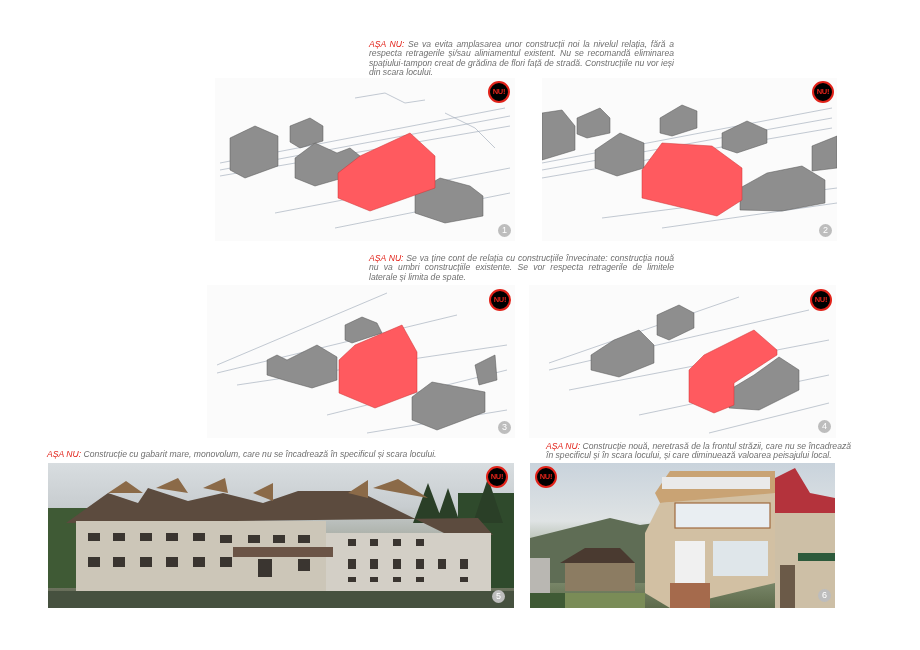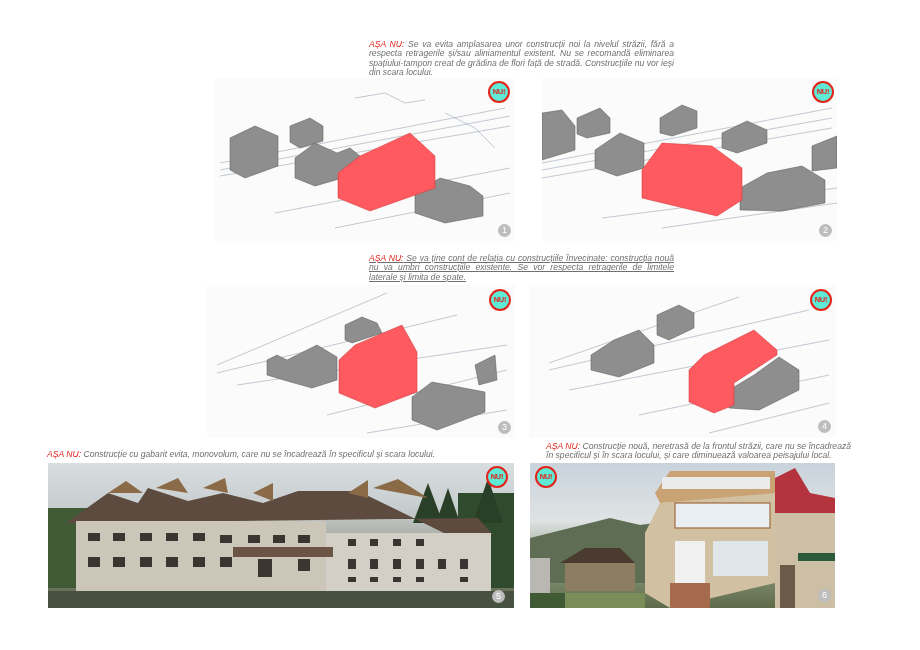--- a/index.html
+++ b/index.html
@@ -22,21 +22,21 @@
     overflow: hidden;
     background: #fbfbfb;
   }
   .panel svg.scene { position: absolute; left: 0; top: 0; width: 100%; height: 100%; }
 
   .nu-badge {
     position: absolute;
     width: 22px; height: 22px;
     border: 2px solid #e2231a;
     border-radius: 50%;
-    background: #5eead4;
+    background: #000000;
     color: #e2231a;
     font-family: "Liberation Sans", sans-serif;
     font-weight: bold;
     font-size: 7.5px;
     line-height: 18px;
     text-align: center;
     letter-spacing: -0.2px;
   }
   .num-badge {
     position: absolute;
@@ -47,21 +47,21 @@
     font-family: "Liberation Sans", sans-serif;
     font-size: 9px;
     line-height: 13px;
     text-align: center;
   }
 </style>
 </head>
 <body>
 
 <div class="caption" style="left:369px; top:40px; width:305px;">
-  <span class="lead">AȘA NU:</span><span> Se va evita amplasarea unor construcții noi la nivelul străzii, fără a respecta retragerile și/sau aliniamentul existent. Nu se recomandă eliminarea spațiului-tampon creat de grădina de flori față de stradă. Construcțiile nu vor ieși din scara locului.</span>
+  <span class="lead">AȘA NU:</span><span> Se va evita amplasarea unor construcții noi la nivelul relația, fără a respecta retragerile și/sau aliniamentul existent. Nu se recomandă eliminarea spațiului-tampon creat de grădina de flori față de stradă. Construcțiile nu vor ieși din scara locului.</span>
 </div>
 
 <div class="panel" style="left:215px; top:78px; width:300px; height:163px;">
   <svg class="scene" viewBox="0 0 300 163">
     <g stroke="#9aa6b5" stroke-width="0.6" fill="none">
       <path d="M5 85 L290 30 M5 92 L295 38 M5 98 L295 48 M60 135 L295 90 M120 150 L295 115"></path>
       <path d="M140 20 L170 15 L190 25 L210 22 M230 35 L260 50 L280 70"></path>
     </g>
     <g fill="#8e8e8e" stroke="#555" stroke-width="0.5">
       <path d="M15 60 L40 48 L63 58 L63 88 L30 100 L15 92 Z"></path>
@@ -92,21 +92,21 @@
       <path d="M270 68 L295 58 L295 90 L270 93 Z"></path>
     </g>
     <g fill="#ff5a5f" stroke="#c33" stroke-width="0.5">
       <path d="M100 92 L120 65 L170 68 L200 90 L200 122 L175 138 L100 120 Z"></path>
     </g>
   </svg>
   <div class="nu-badge" style="right:3px; top:3px;">NU!</div>
   <div class="num-badge" style="right:5px; bottom:4px;">2</div>
 </div>
 
-<div class="caption" style="left:369px; top:254px; width:305px;text-decoration:underline;">
+<div class="caption" style="left:369px; top:254px; width:305px;">
   <span class="lead">AȘA NU:</span><span> Se va ține cont de relația cu construcțiile învecinate: construcția nouă nu va umbri construcțiile existente.  Se vor respecta retragerile de limitele laterale și limita de spate.</span>
 </div>
 
 <div class="panel" style="left:207px; top:285px; width:308px; height:153px;">
   <svg class="scene" viewBox="0 0 308 153">
     <g stroke="#9aa6b5" stroke-width="0.6" fill="none">
       <path d="M10 80 L180 8 M10 88 L250 30 M30 100 L300 60 M120 130 L300 85 M160 148 L300 125"></path>
     </g>
     <g fill="#8e8e8e" stroke="#555" stroke-width="0.5">
       <path d="M60 75 L70 70 L80 75 L110 60 L130 72 L130 95 L105 103 L80 96 L60 90 Z"></path>
@@ -134,21 +134,21 @@
     </g>
     <g fill="#ff5a5f" stroke="#c33" stroke-width="0.5">
       <path d="M160 85 L175 70 L225 45 L248 65 L248 70 L205 98 L205 120 L185 128 L160 117 Z"></path>
     </g>
   </svg>
   <div class="nu-badge" style="right:4px; top:4px;">NU!</div>
   <div class="num-badge" style="right:5px; bottom:5px;">4</div>
 </div>
 
 <div class="caption" style="left:47px; top:450px; width:420px;">
-  <span class="lead">AȘA NU:</span><span> Construcție cu gabarit evita, monovolum, care nu se încadrează în specificul și scara locului.</span>
+  <span class="lead">AȘA NU:</span><span> Construcție cu gabarit mare, monovolum, care nu se încadrează în specificul și scara locului.</span>
 </div>
 
 <div class="panel" style="left:48px; top:463px; width:466px; height:145px; background: linear-gradient(#d8dde0 0%, #c8cdd0 30%, #8a8f7a 75%, #48503c 100%);">
   <svg class="scene" viewBox="0 0 466 145" preserveAspectRatio="none">
     <rect x="0" y="45" width="40" height="80" fill="#3f5a35"></rect>
     <rect x="410" y="30" width="56" height="95" fill="#2f4a2c"></rect>
     <path d="M380 20 L395 60 L365 60 Z M400 25 L412 60 L388 60 Z M440 15 L455 60 L425 60 Z" fill="#2a3f27"></path>
     <path d="M18 60 L60 30 L90 40 L100 25 L140 38 L175 30 L215 40 L250 28 L310 28 L345 45 L400 72 L445 72 L430 55 Z" fill="#5c4b3e"></path>
     <path d="M60 30 L78 18 L95 30 Z M108 25 L130 15 L140 30 Z M155 25 L177 15 L180 30 Z M205 30 L225 20 L225 38 Z M300 30 L320 17 L320 35 Z M325 25 L350 16 L380 35 Z" fill="#8b6a48"></path>
     <rect x="28" y="58" width="250" height="72" fill="#ccc6b8"></rect>

